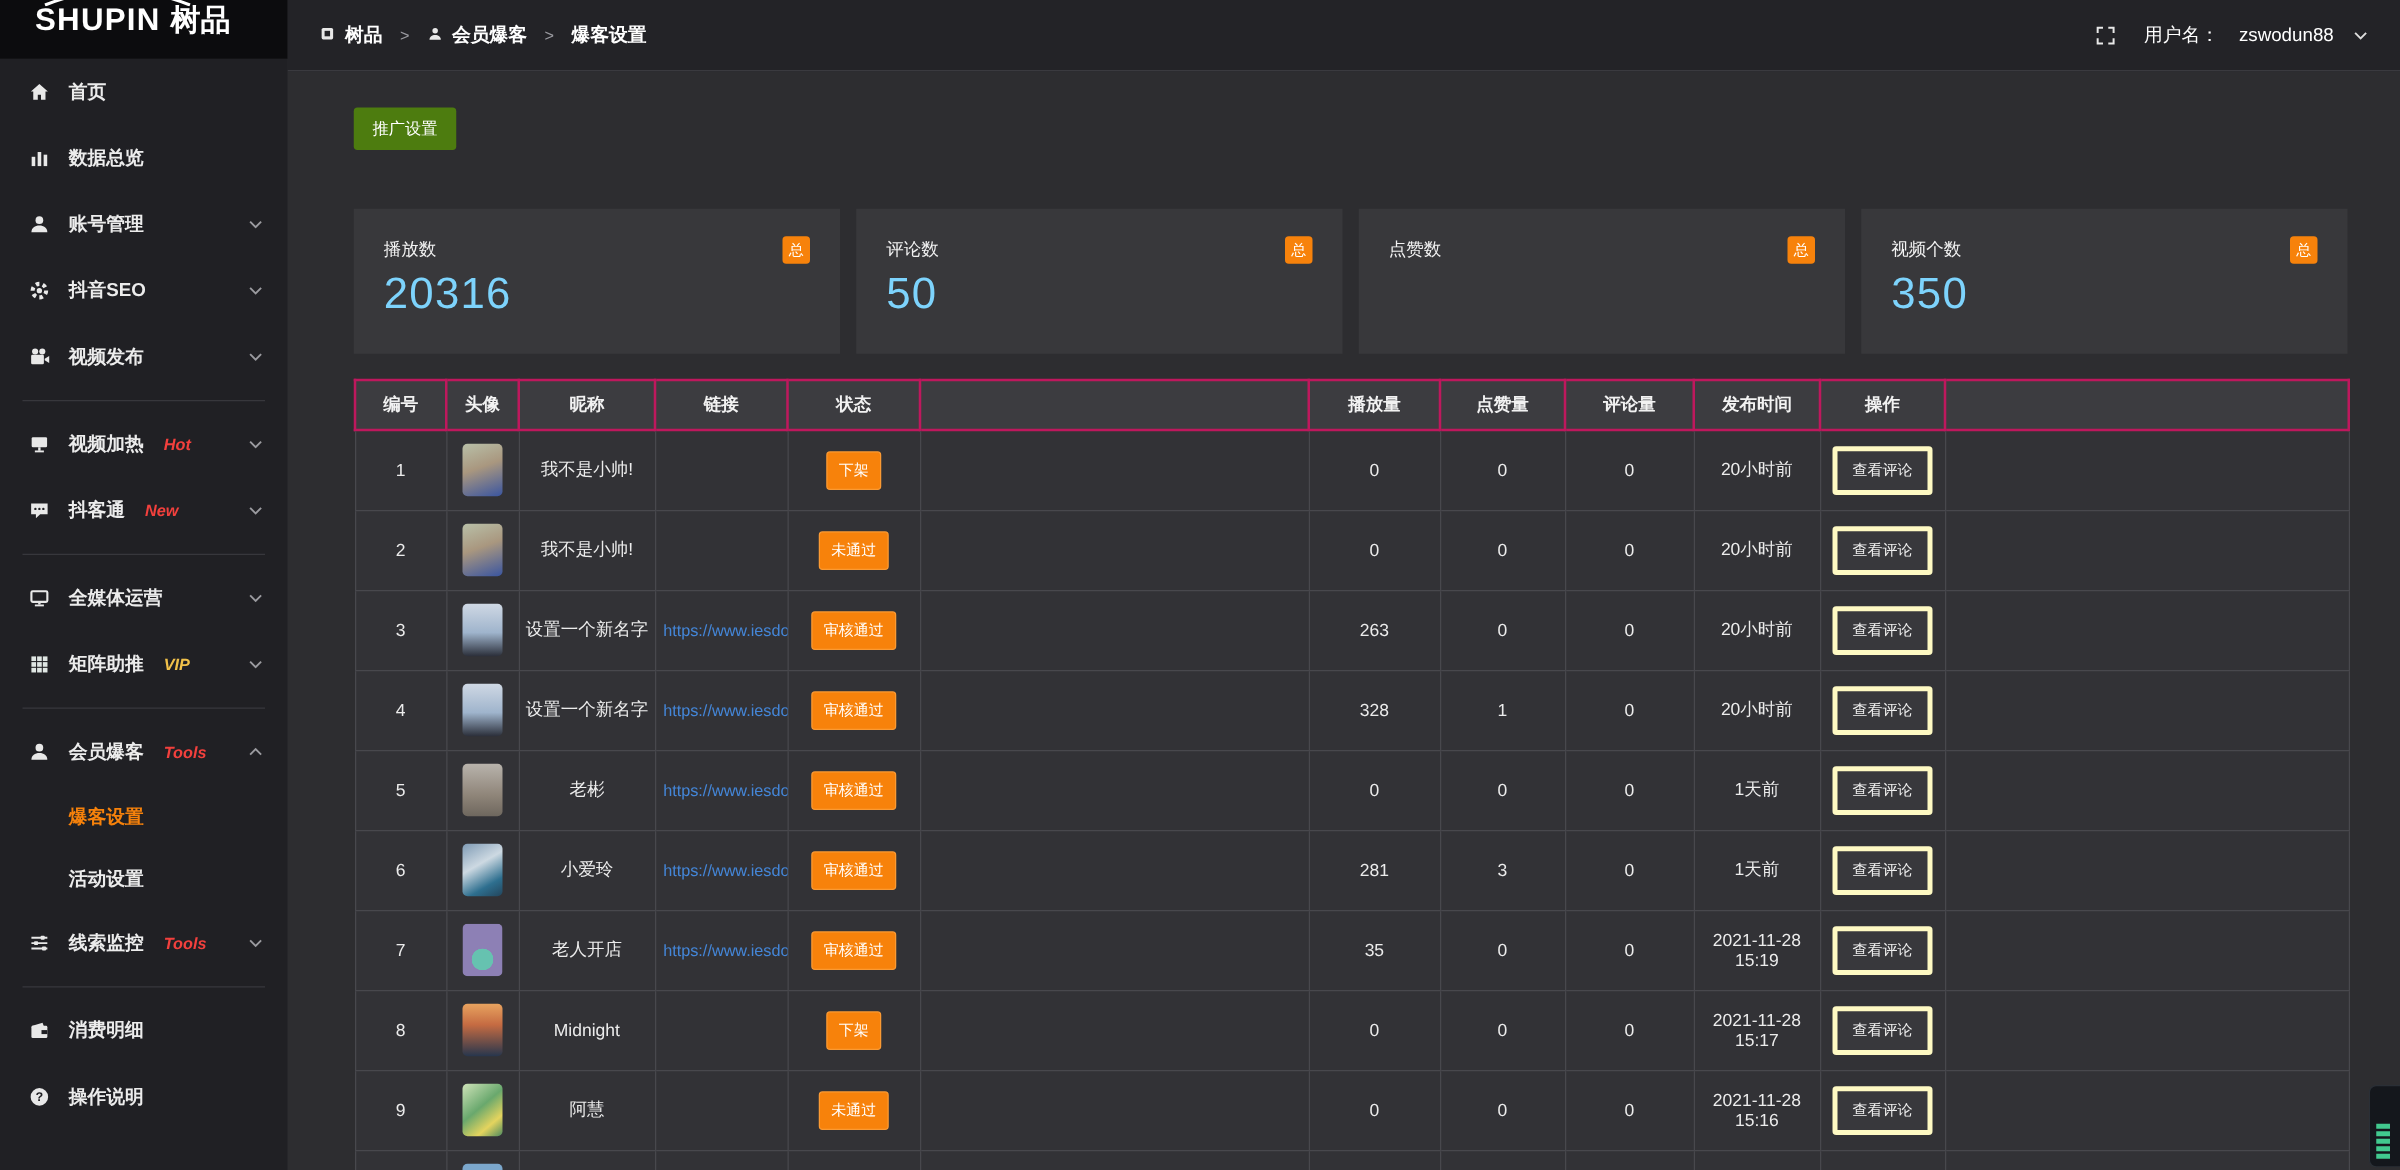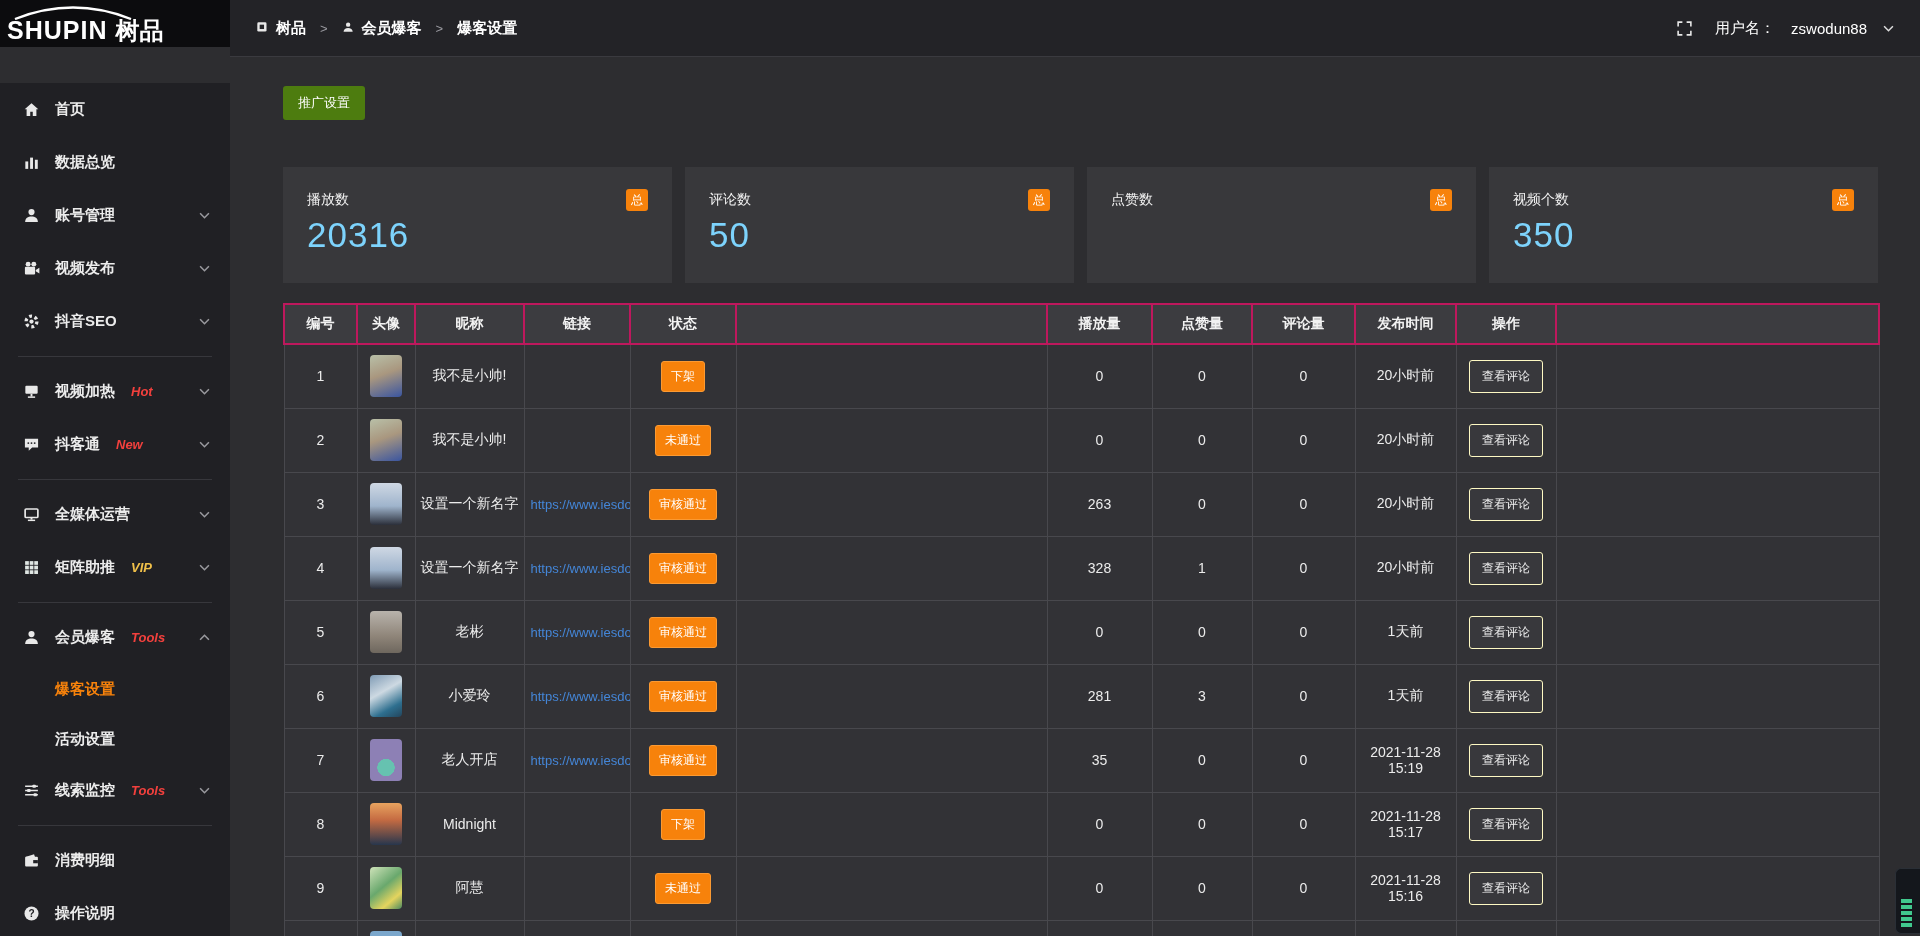--- a/index.html
+++ b/index.html
@@ -1,36 +1,36 @@
 <!DOCTYPE html>
 <html><head>
 <meta charset="utf-8">
 <style>
   * { margin:0; padding:0; box-sizing:border-box; }
   html,body { width:1920px; height:936px; overflow:hidden; }
   body { position:relative; background:#2d2d30; font-family:"Liberation Sans","DejaVu Sans",sans-serif; }
 
   
   .logo-block{ position:absolute; left:0; top:0; width:230px; height:47px; background:#0c0c0e;
-    display:flex; align-items:flex-end; padding-left:7px; z-index:3;}
+    display:flex; align-items:flex-start; padding-left:28px; z-index:3;}
   .logo{ position:relative; display:flex; align-items:baseline; color:#fff; }
   .logo-arc{ position:absolute; left:2px; top:-9px; }
   .logo-main{ font-size:25px; font-weight:bold; letter-spacing:1px; }
   .logo-sub{ font-size:24px; font-weight:bold; margin-left:8px; }
 
   .topbar{ position:absolute; left:230px; top:0; right:0; height:57px; background:#232327;
     border-bottom:1px solid #3a3a3f; display:flex; align-items:center; padding:0 26px; color:#fff; z-index:2;}
   .crumb{ display:flex; align-items:center; gap:8px; font-size:15px; font-weight:600; }
   .crumb .sep{ color:#9a9aa0; font-size:13px; font-weight:400; margin:0 6px; }
   .crumb-item{ display:flex; align-items:center; gap:6px; cursor:pointer; }
   .topbar-right{ margin-left:auto; display:flex; align-items:center; gap:22px; font-size:15px; }
   .user-chip{ display:flex; align-items:center; gap:16px; cursor:pointer; }
 
   
-  .sidebar{ position:absolute; left:0; top:47px; width:230px; bottom:0; background:#202024; z-index:2;margin-top:36px; }
+  .sidebar{ position:absolute; left:0; top:47px; width:230px; bottom:0; background:#202024; z-index:2; }
   .s-item{ height:53px; display:flex; align-items:center; padding:0 20px 0 23px; color:#ececec;
     font-size:15px; font-weight:600; cursor:pointer; }
   .s-icon{ width:17px; height:17px; margin-right:15px; display:flex; align-items:center; justify-content:center; flex:none;}
   .s-tag{ font-style:italic; font-weight:bold; font-size:13px; margin-left:16px; }
   .tag-red{ color:#f2403d; } .tag-yellow{ color:#f1c14a; }
   .s-chevron{ margin-left:auto; display:flex; }
   .s-sub{ height:50px; display:flex; align-items:center; padding-left:55px; color:#ececec;
     font-size:15px; font-weight:600; cursor:pointer; }
   .s-sub.active{ color:#f7820b; }
   .s-divider{ height:1px; background:#37373c; margin:8px 18px; }
@@ -52,21 +52,21 @@
   .table-wrap{ position:absolute; left:53px; top:246px; width:1595px; }
   table{ border-collapse:collapse; width:1595px; table-layout:fixed; }
   th{ height:40px; background:#3c3c40; color:#f2f2f2; font-size:14px; font-weight:600;
     border:2px solid #be185d; text-align:center; }
   td{ height:64px; background:#323236; color:#ececec; font-size:14px; text-align:center;
     border:1px solid #48484d; vertical-align:middle; }
   .link{ color:#4486d8; font-size:13px; display:block; white-space:nowrap; overflow:hidden; cursor:pointer; padding:0 6px;}
   .status-btn{ background:#f7820b; color:#fff; font-size:12px; padding:6px 9px; border-radius:3px;
     border:1px solid #fb9a33; display:inline-block; cursor:pointer; white-space:nowrap;}
   .action-btn{ background:#38383c; color:#f0f0f0; font-size:12px; padding:7px 12px;
-    border:1px solid #fef9c3; border-radius:3px; cursor:pointer; font-family:inherit; }
+    border:4px solid #fef9c3; border-radius:3px; cursor:pointer; font-family:inherit; }
   .avatar{ width:32px; height:42px; border-radius:4px; margin:0 auto; }
   .av1,.av2{ background:linear-gradient(160deg,#b9c0a8 0%,#a9977f 45%,#3a55a0 100%); }
   .av3,.av4{ background:linear-gradient(180deg,#cfd8e4 0%,#9fb4cc 55%,#2b2f3a 100%); }
   .av5{ background:linear-gradient(180deg,#b8b3ac 0%,#8f8579 60%,#6e675e 100%); }
   .av6{ background:linear-gradient(150deg,#7f9bb5 0%,#cdd9e2 40%,#2e6f8f 75%,#23455c 100%); }
   .av7{ background:radial-gradient(circle at 50% 68%,#66c2b0 0 26%,rgba(0,0,0,0) 27%),#8d80b5; }
   .av8{ background:linear-gradient(180deg,#e8a35f 0%,#c56b42 40%,#27364d 100%); }
   .av9{ background:linear-gradient(140deg,#cfe3b9 0%,#69a86d 45%,#e4d45e 75%,#4d8a5f 100%); }
   .av10{ background:#7ba7cc; }
 
@@ -160,41 +160,41 @@
       <span>账号管理</span>
       <span class="s-chevron">
         <svg width="11" height="7" viewBox="0 0 10 6">
           <polyline points="1,1 5,5 9,1" fill="none" stroke="#9a9a9f" stroke-width="1.4"></polyline>
         </svg>
       </span>
     </div>
     <div class="s-item">
       <span class="s-icon">
         <svg width="17" height="17" viewBox="0 0 16 16">
+          <circle cx="8" cy="8" r="5.1" fill="none" stroke="#e8e8e8" stroke-width="3.1" stroke-dasharray="2.7 2.6"></circle>
+          <circle cx="8" cy="8" r="2" fill="#e8e8e8"></circle>
+        </svg>
+      </span>
+      <span>抖音SEO</span>
+      <span class="s-chevron">
+        <svg width="11" height="7" viewBox="0 0 10 6">
+          <polyline points="1,1 5,5 9,1" fill="none" stroke="#9a9a9f" stroke-width="1.4"></polyline>
+        </svg>
+      </span>
+    </div>
+    <div class="s-item">
+      <span class="s-icon">
+        <svg width="17" height="17" viewBox="0 0 16 16">
           <circle cx="4.8" cy="3.9" r="2.3" fill="#e8e8e8"></circle>
           <circle cx="10.2" cy="3.9" r="2.3" fill="#e8e8e8"></circle>
           <rect x="1.8" y="6.4" width="9.6" height="7.2" rx="1" fill="#e8e8e8"></rect>
           <path d="M12 9.4 15.4 7.3v5.4L12 10.6z" fill="#e8e8e8"></path>
         </svg>
       </span>
       <span>视频发布</span>
-      <span class="s-chevron">
-        <svg width="11" height="7" viewBox="0 0 10 6">
-          <polyline points="1,1 5,5 9,1" fill="none" stroke="#9a9a9f" stroke-width="1.4"></polyline>
-        </svg>
-      </span>
-    </div>
-    <div class="s-item">
-      <span class="s-icon">
-        <svg width="17" height="17" viewBox="0 0 16 16">
-          <circle cx="8" cy="8" r="5.1" fill="none" stroke="#e8e8e8" stroke-width="3.1" stroke-dasharray="2.7 2.6"></circle>
-          <circle cx="8" cy="8" r="2" fill="#e8e8e8"></circle>
-        </svg>
-      </span>
-      <span>抖音SEO</span>
       <span class="s-chevron">
         <svg width="11" height="7" viewBox="0 0 10 6">
           <polyline points="1,1 5,5 9,1" fill="none" stroke="#9a9a9f" stroke-width="1.4"></polyline>
         </svg>
       </span>
     </div>
     <div class="s-divider"></div>
     <div class="s-item">
       <span class="s-icon">
         <svg width="17" height="17" viewBox="0 0 16 16">

